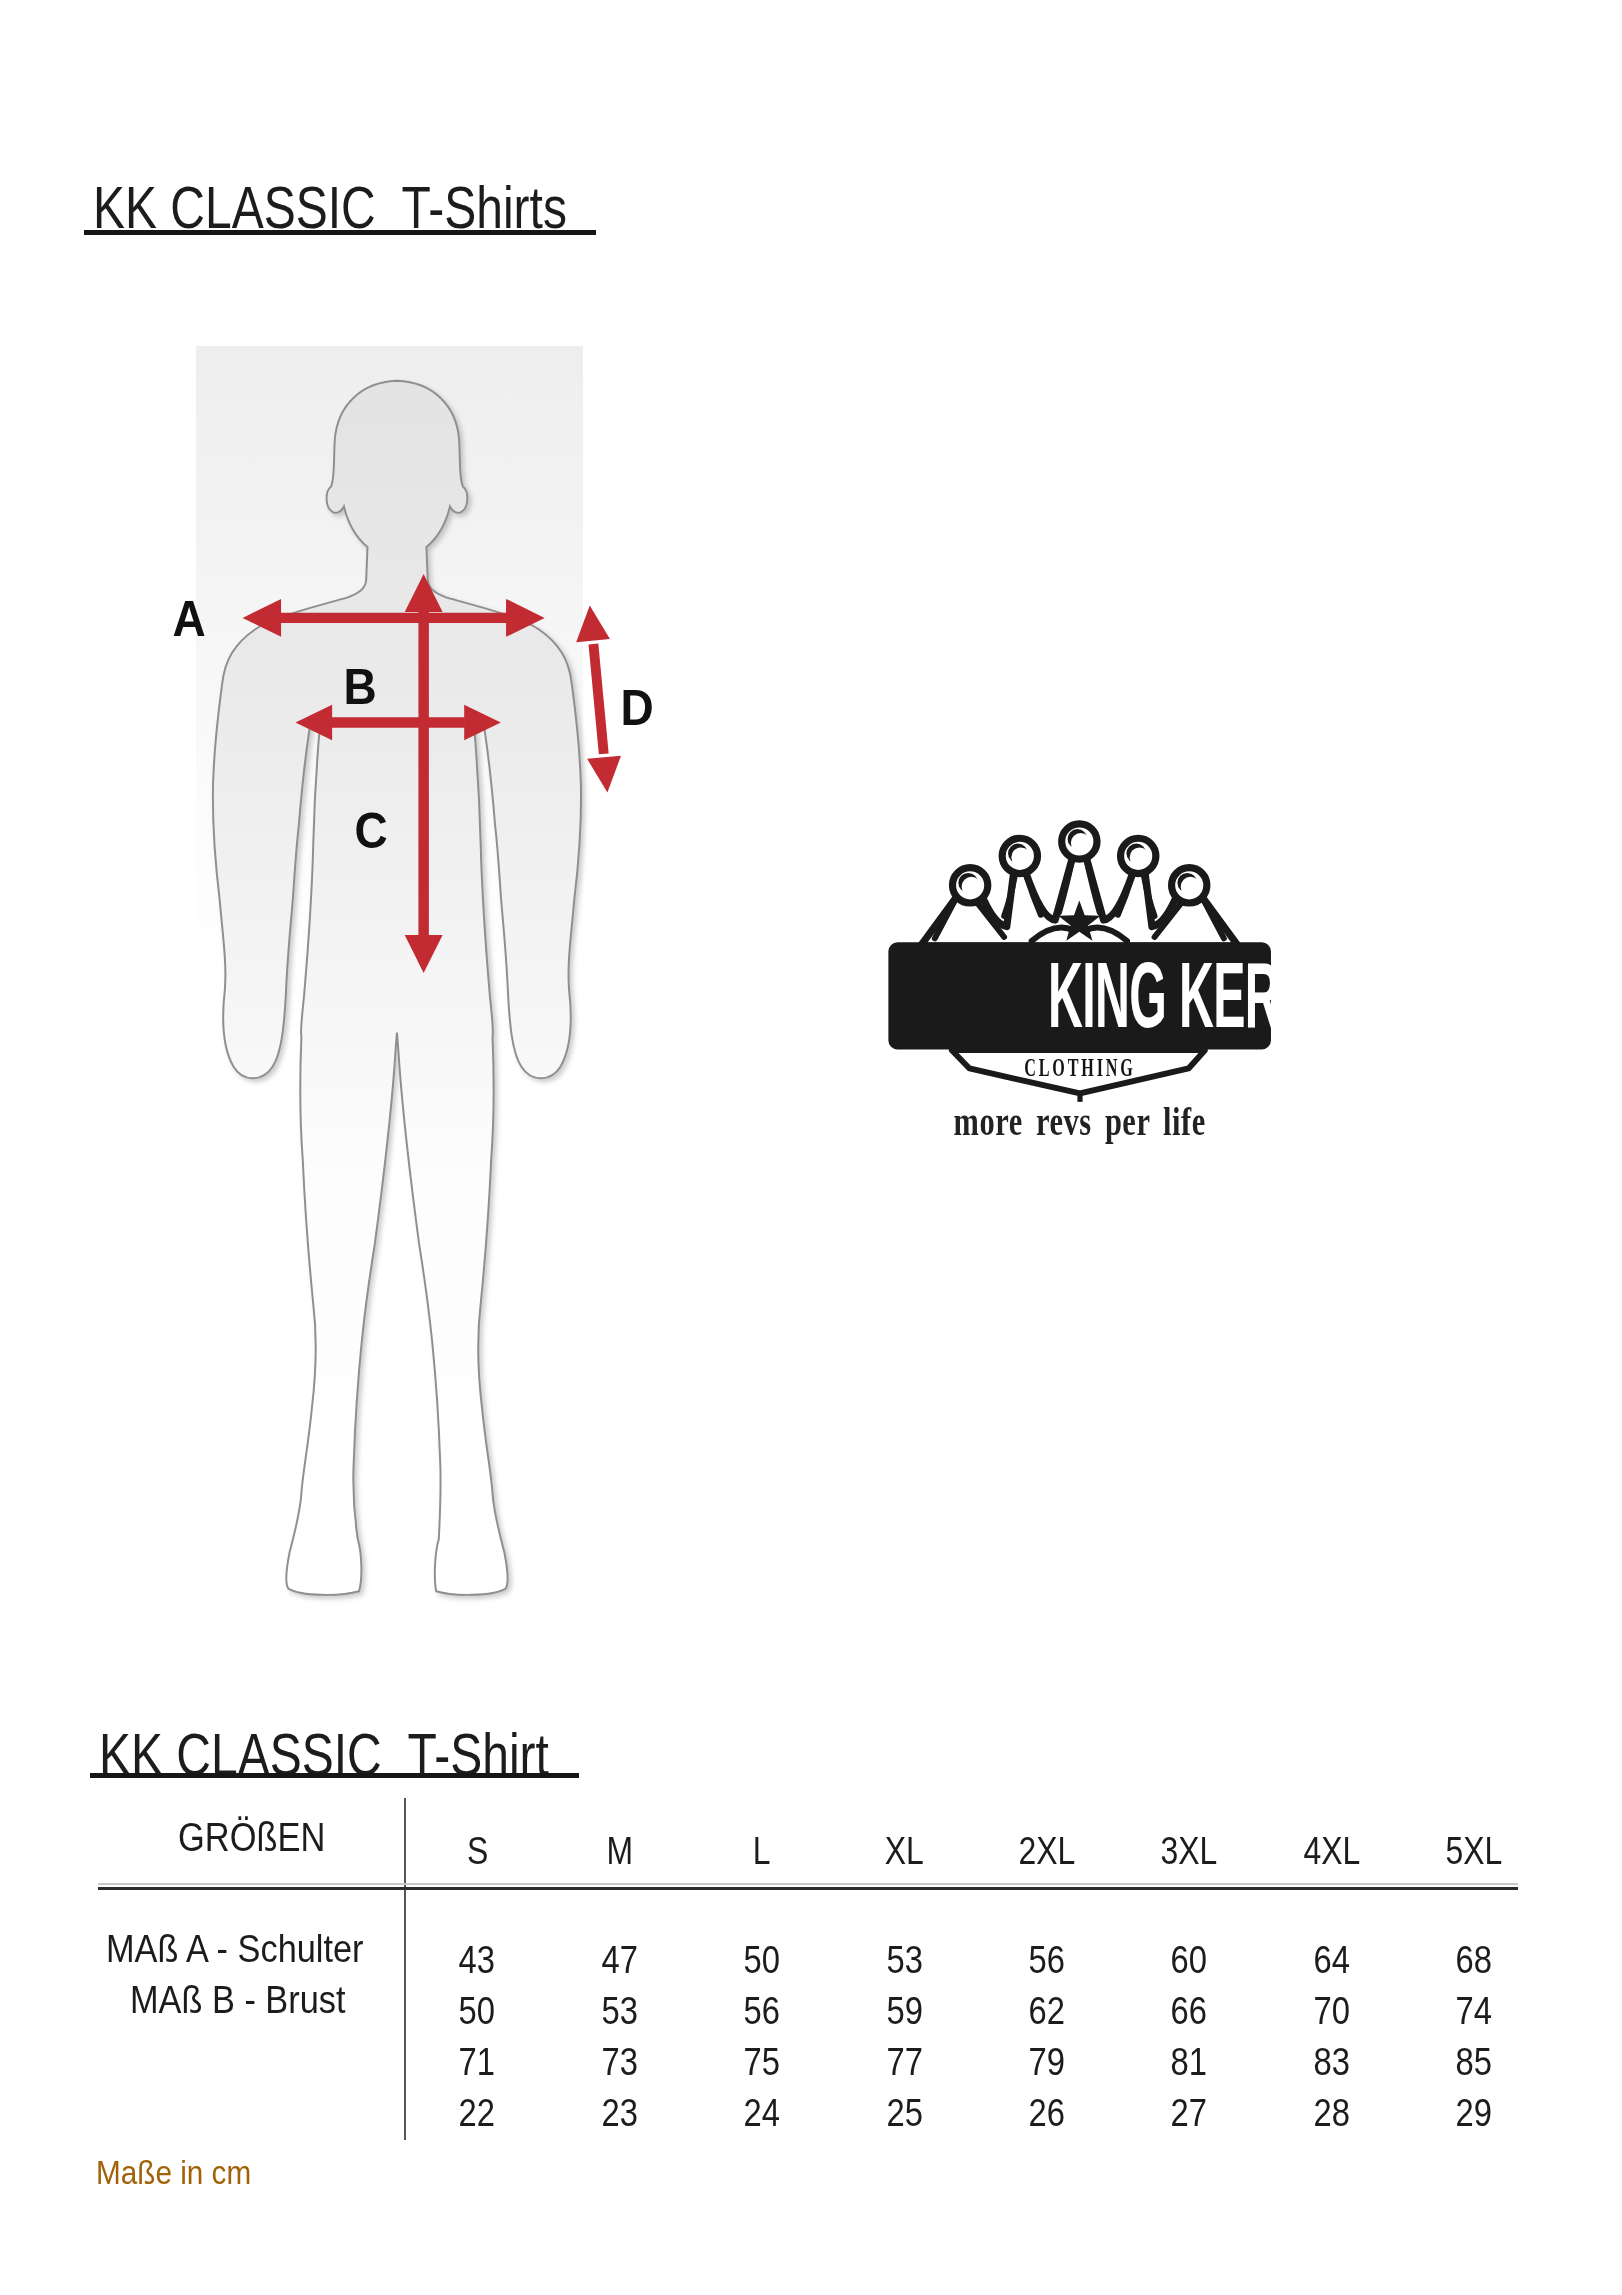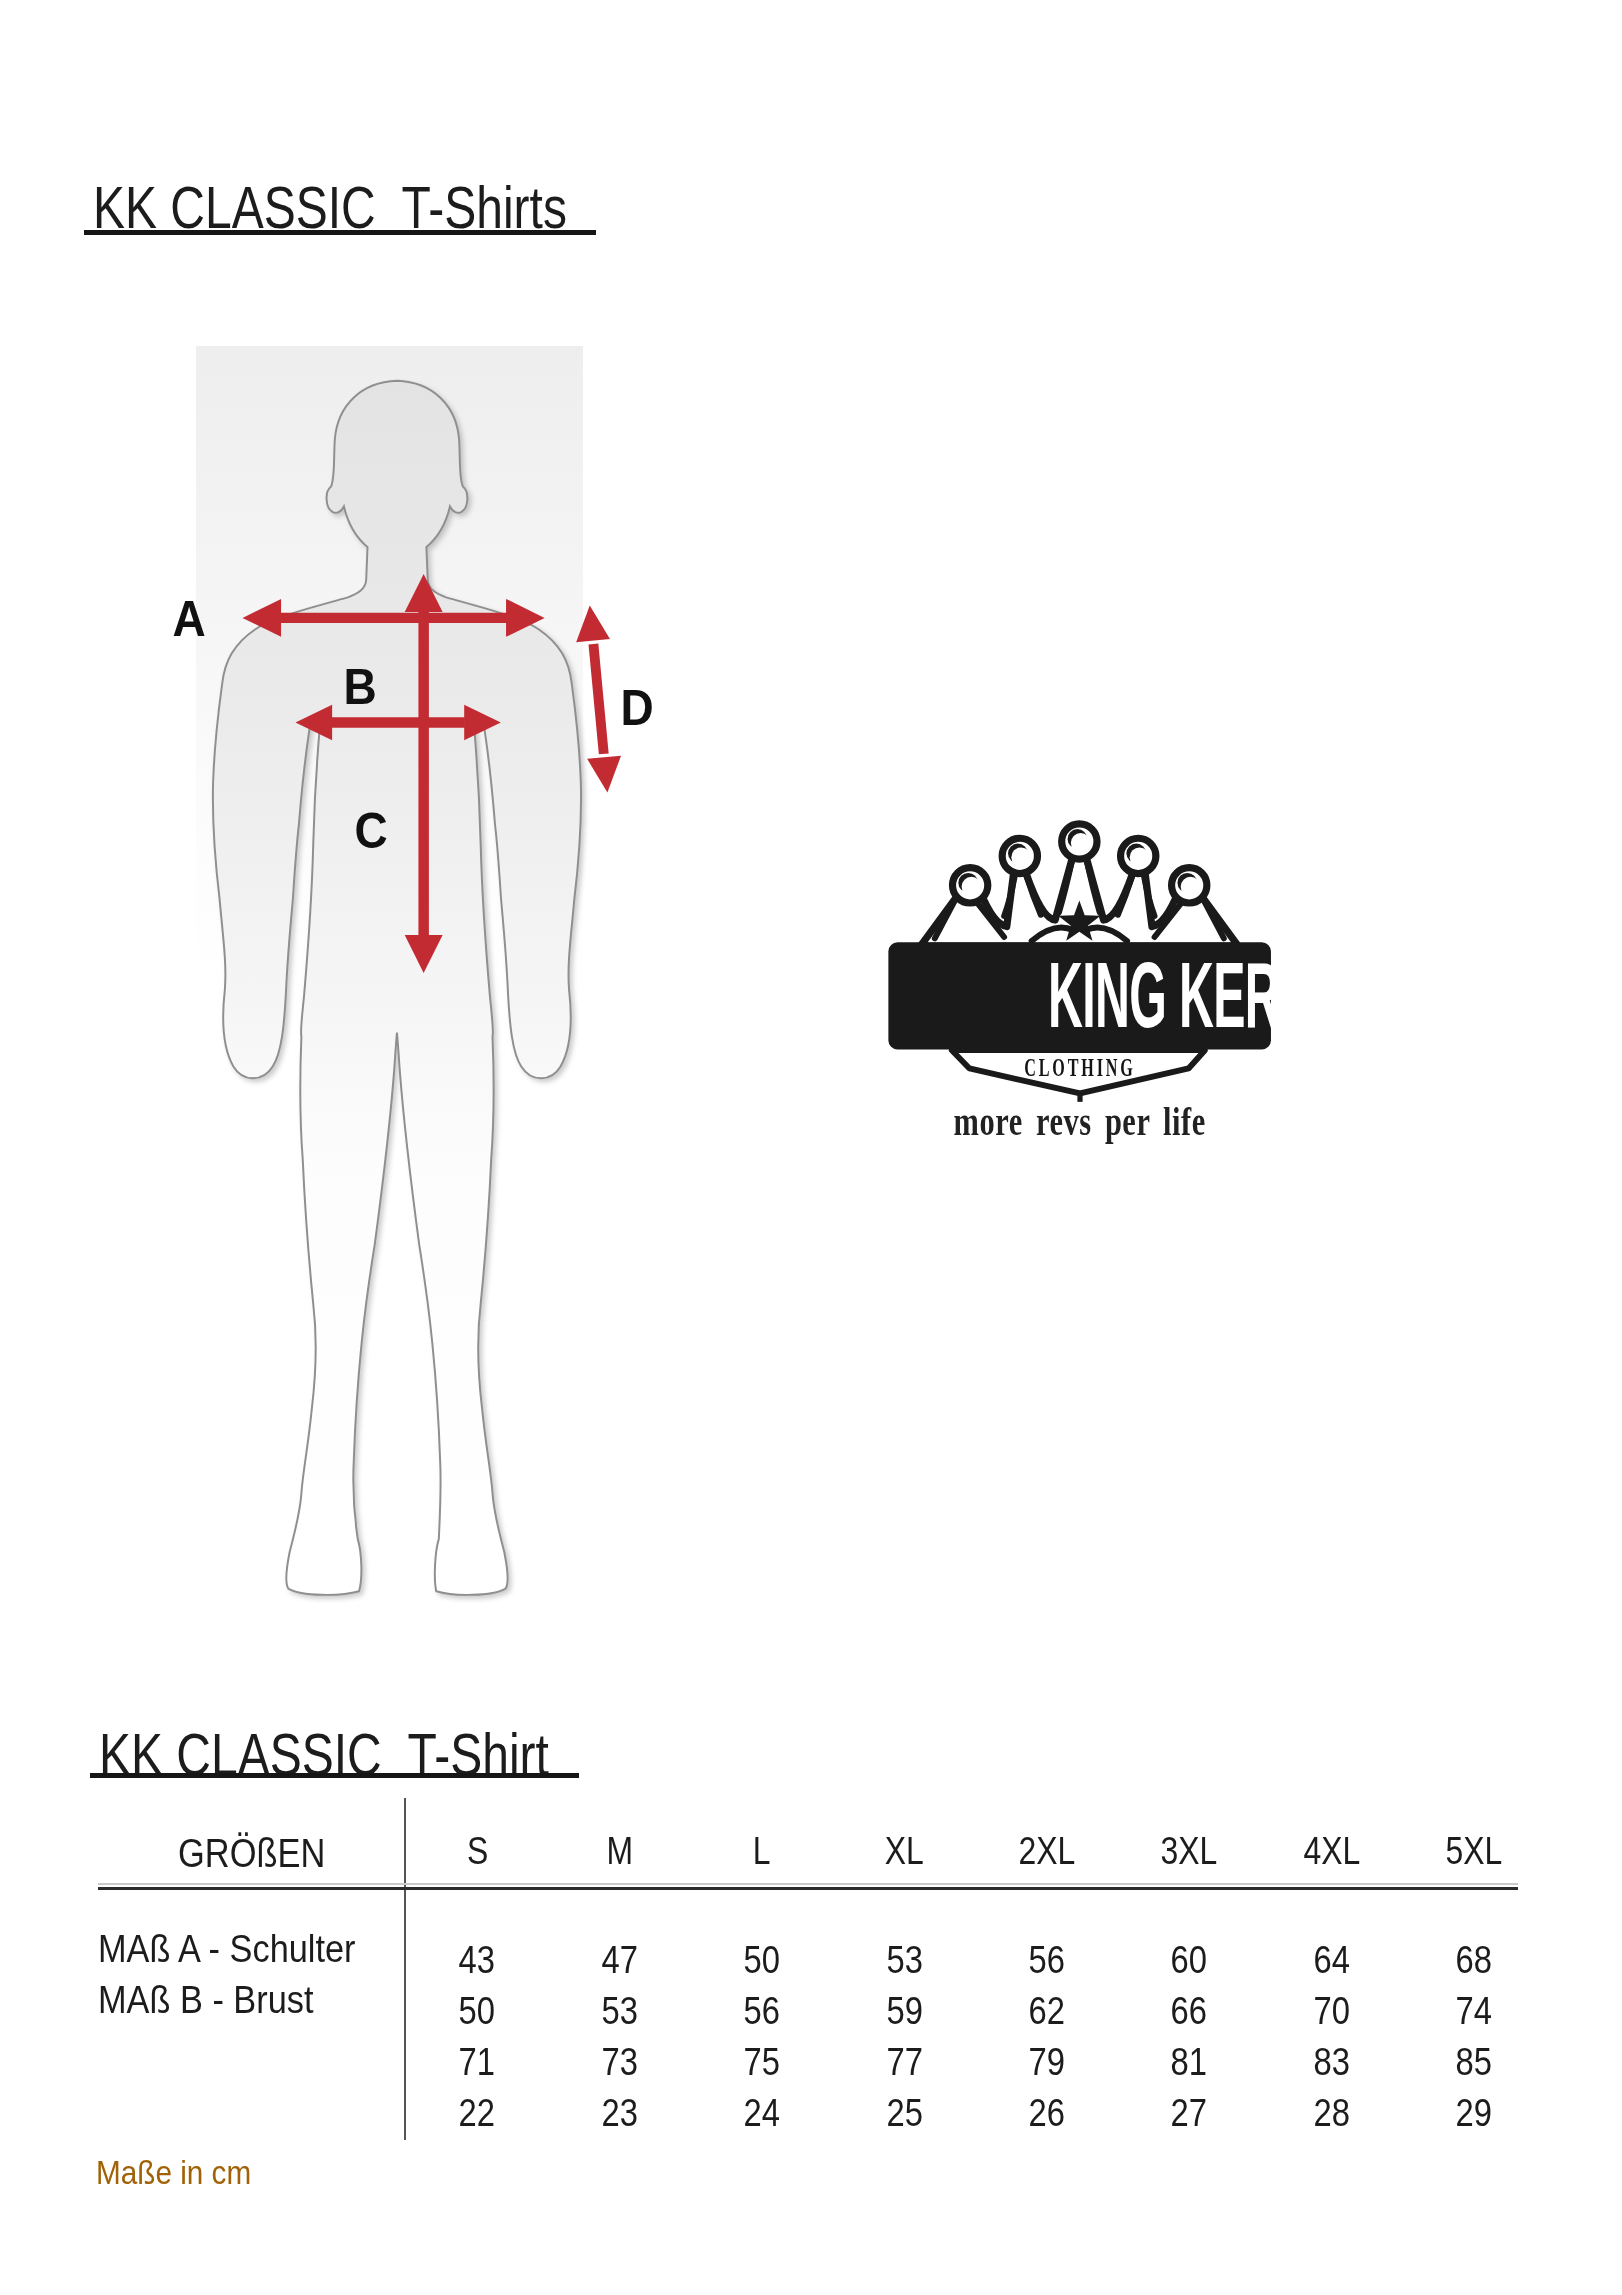--- a/index.html
+++ b/index.html
@@ -192,34 +192,34 @@
     <div class="clothing-text"><span class="squeeze">CLOTHING</span></div>
     <div class="tagline-text"><span class="squeeze">more revs per life</span></div>
   </div>
   <div class="abs underline" style="left:90px; top:1773px; width:489px;"></div>
 
   <div>
     <div class="abs" style="left:404px; top:1798px; width:2px; height:342px; background:#555;"></div>
     <div class="abs" style="left:98px; top:1883px; width:1420px; height:2px; background:#c9c9c9;"></div>
     <div class="abs" style="left:98px; top:1887px; width:1420px; height:3.3px; background:#2b2b2b;"></div>
 
-    <div class="abs groessen" style="left:98px; top:1814px; width:308px; text-align:center;margin-top:16px;"><span class="condc">GRÖßEN</span></div>
+    <div class="abs groessen" style="left:98px; top:1814px; width:308px; text-align:center;"><span class="condc">GRÖßEN</span></div>
 
     <div class="abs size-header-row" style="left:406px; top:1830px; width:1139px;">
         <div class="cell"><span class="condc">S</span></div>
         <div class="cell"><span class="condc">M</span></div>
         <div class="cell"><span class="condc">L</span></div>
         <div class="cell"><span class="condc">XL</span></div>
         <div class="cell"><span class="condc">2XL</span></div>
         <div class="cell"><span class="condc">3XL</span></div>
         <div class="cell"><span class="condc">4XL</span></div>
         <div class="cell"><span class="condc">5XL</span></div>
       </div>
 
-    <div class="abs" style="left:98px; top:1927px; width:308px;">
+    <div class="abs" style="left:98px; top:1927px; width:308px;text-align:center;">
         <div class="row-label"><span class="cond">MAß A - Schulter</span></div>
         <div class="row-label"><span class="cond">MAß B - Brust</span></div>
       </div>
     <div class="abs" style="left:406px; top:1938px; width:1139px;">
         <div class="num-row">
           <div class="cell"><span class="condc">43</span></div>
           <div class="cell"><span class="condc">47</span></div>
           <div class="cell"><span class="condc">50</span></div>
           <div class="cell"><span class="condc">53</span></div>
           <div class="cell"><span class="condc">56</span></div>

